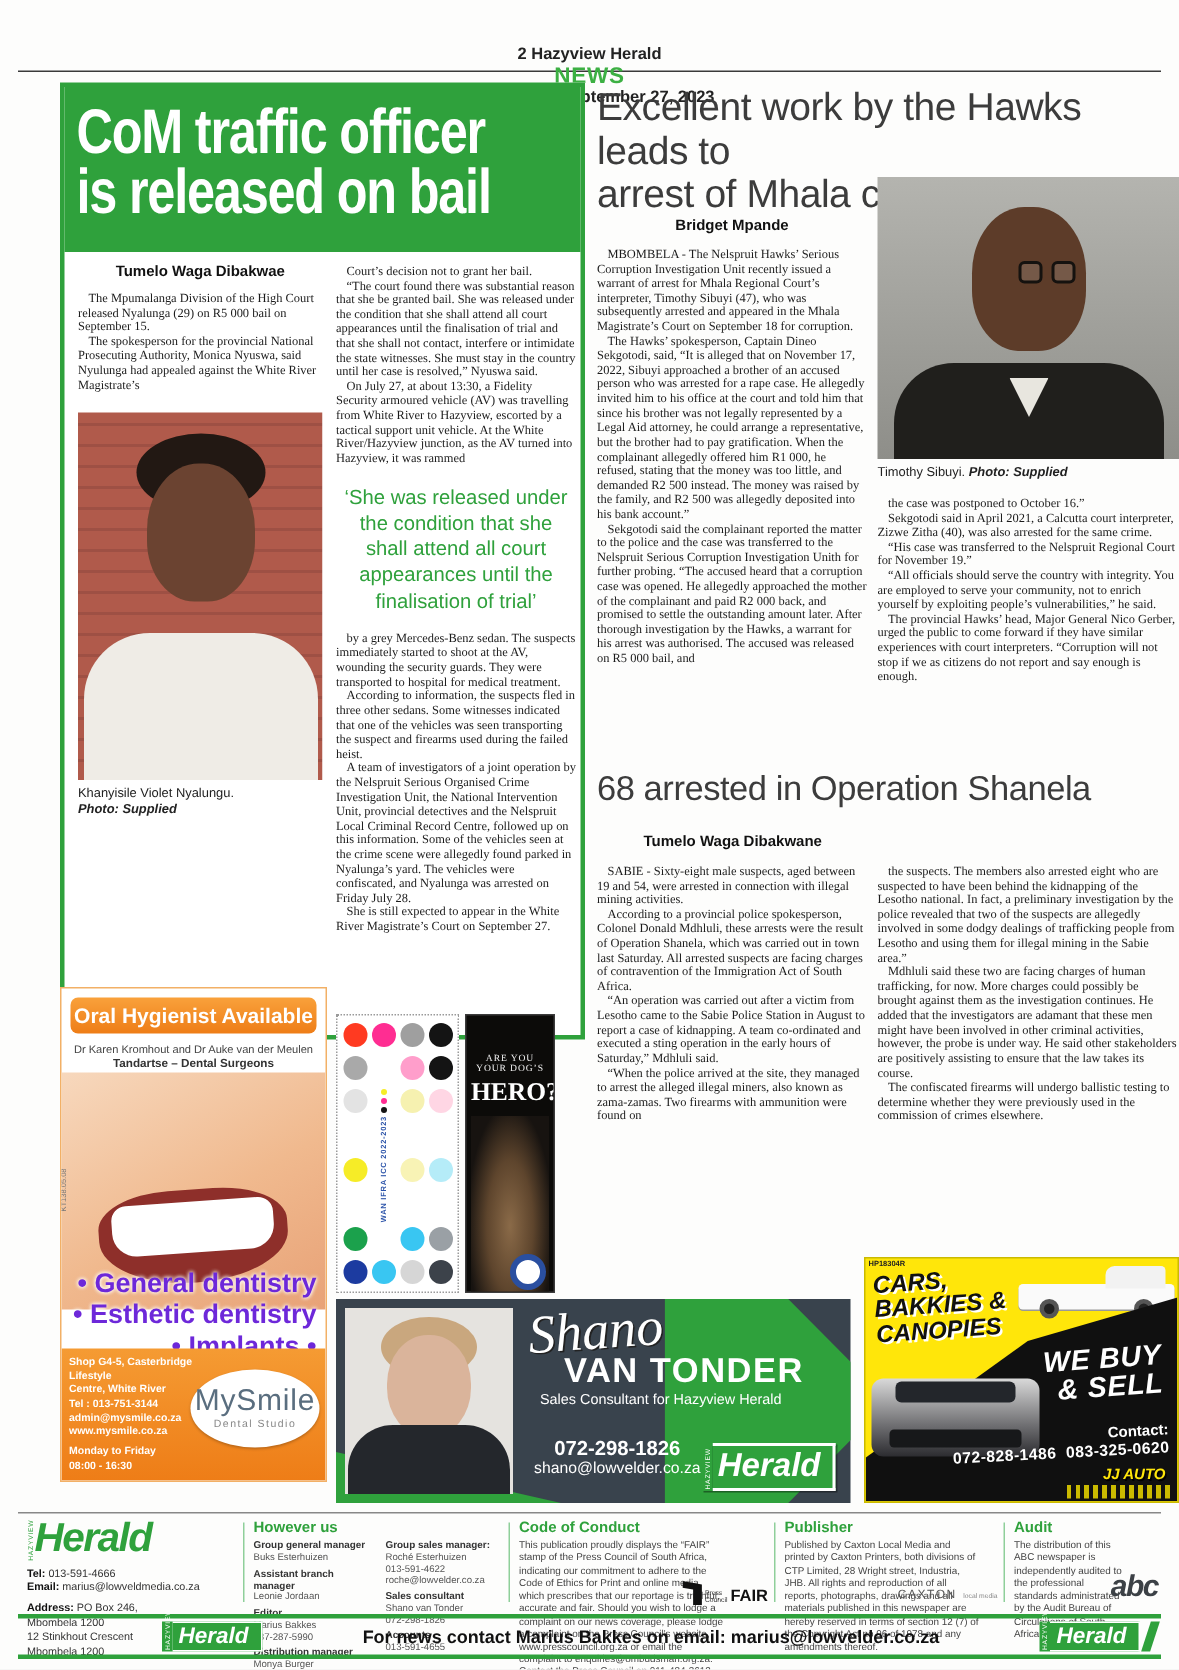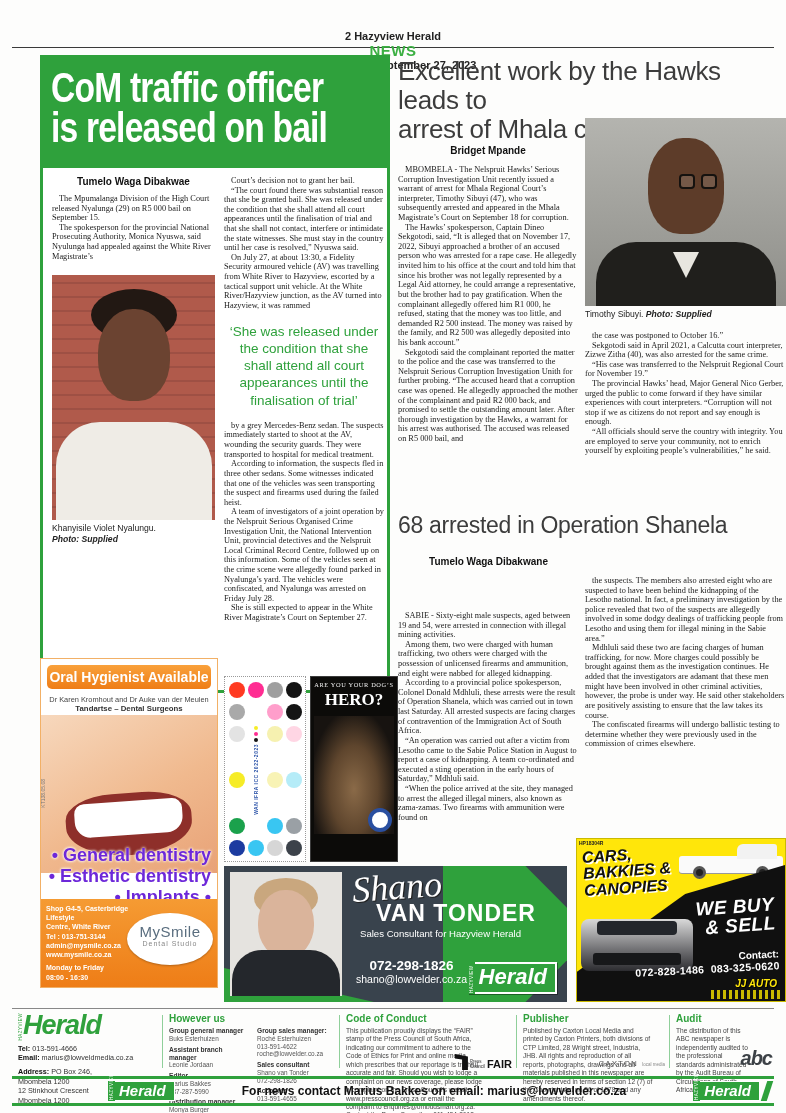--- a/index.html
+++ b/index.html
@@ -54,21 +54,21 @@
   .a2{position:absolute; left:398px; top:57px; width:388px; height:452px;}
   .a2 .h2t{font-size:26px; font-weight:400; color:#3c3c3c; line-height:1.12; letter-spacing:-.3px; white-space:pre-line;}
   .a2 .byline{position:absolute; left:0; top:88px; width:180px;}
   .a2 .c1{left:0; top:108px; width:181px; height:344px;}
   .a2 .photo-wrap{position:absolute; left:187px; top:61px; width:202px;}
   .a2 .c2{left:187px; top:274px; width:201px; height:178px;}
 
   .a3{position:absolute; left:398px; top:512px; width:388px; height:332px;}
   .a3 .h3t{font-size:23px; font-weight:400; color:#3c3c3c; letter-spacing:-.3px;}
   .a3 .byline{position:absolute; left:0; top:44px; width:181px;}
-  .a3 .c1{left:0; top:64px; width:181px; height:268px;margin-top:35px;}
+  .a3 .c1{left:0; top:64px; width:181px; height:268px;}
   .a3 .c2{left:187px; top:64px; width:201px; height:268px;}
 
   
   .mysmile{position:absolute; left:40px; top:658px; width:178px; height:330px;
            border:1px solid #f2b066; background:#fff; overflow:hidden;}
   .ms-head{margin:6px; background:linear-gradient(180deg,var(--orange2),#ee7d17);
            border-radius:5px; color:#fff; font-weight:bold; font-size:14px; text-align:center; padding:4px 0;}
   .ms-docs{font-size:7.4px; color:#444; text-align:center;}
   .ms-sub{font-size:7.8px; font-weight:bold; color:#333; text-align:center; margin-bottom:2px;}
   .ms-photo{position:relative; height:158px; background:linear-gradient(150deg,#f7d8bd 0%,#f0b98e 55%,#e8a277 100%); overflow:hidden;}
@@ -78,37 +78,37 @@
       width:108px; height:34px; background:#fff; border-radius:10px 10px 16px 16px;}
   .ms-services{position:absolute; right:6px; top:186px; text-align:right;}
   .ms-services div{font-size:18px; font-weight:bold; color:#6d28d9; line-height:1.18;
       text-shadow:0 0 3px #fff,0 0 3px #fff;}
   .ms-bottom{position:absolute; left:0; right:0; bottom:0; height:88px;
       background:linear-gradient(180deg,#f59b33,#ee7d17); display:flex;}
   .ms-info{width:96px; padding:5px 0 0 5px; color:#fff; font-weight:bold; font-size:7px; line-height:1.32;}
   .ms-logo{flex:1; position:relative;}
   .ms-oval{position:absolute; right:4px; top:14px; width:86px; height:52px; background:#fff;
       border-radius:50%; box-shadow:0 1px 2px rgba(0,0,0,.25); text-align:center; padding-top:10px;}
-  .ms-name{font-size:15px; color:#5a6e7f; letter-spacing:.5px;}
+  .ms-name{font-size:20px; color:#5a6e7f; letter-spacing:.5px;}
   .ms-tag{font-size:7px; color:#888; letter-spacing:1px;}
   .ms-code{position:absolute; left:-1px; top:120px; font-size:5px; color:#777;
       writing-mode:vertical-rl; transform:rotate(180deg);}
 
   
   .dots{position:absolute; left:224px; top:676px; width:82px; height:186px;
         background:#fff; border:1px dotted #9a9a9a; display:grid;
         grid-template-columns:repeat(4,1fr); grid-template-rows:repeat(6,1fr); padding:2px;}
   .dot-cell{position:relative; display:flex; align-items:center; justify-content:center; flex-direction:column;}
   .dot{width:16px; height:16px; border-radius:50%;}
   .mini-dot{width:4px; height:4px; border-radius:50%; margin:1px 0;}
   .dots-label{writing-mode:vertical-rl; transform:rotate(180deg); font-size:5px; color:#2a52a8; font-weight:bold; letter-spacing:.5px;}
 
   
-  .dog{position:absolute; left:310px; top:676px; width:88px; height:186px;
-       background:#0c0b09; border:1px solid #3c3c3c; padding:4px 3px 3px; text-align:center; overflow:hidden;}
+  .dog{position:absolute; left:310px; top:676px; width:60px; height:186px;
+       background:#0c0b09; border:1px solid #3c3c3c; padding:25px 3px 3px; text-align:center; overflow:hidden;}
   .dog-kicker{font-family:"Liberation Serif",serif; font-size:6.4px; color:#f2f2f2; letter-spacing:.6px;}
   .dog-hero{font-family:"Liberation Serif",serif; font-size:17px; font-weight:bold; color:#fff; margin-top:2px;}
   .dog-art{position:relative; margin-top:6px; height:118px;
        background:radial-gradient(ellipse at 50% 62%, #8a6a48 0%, #5e452d 42%, #171310 78%);}
   .dog-badge{position:absolute; right:2px; bottom:2px; width:24px; height:24px; border-radius:50%;
        background:#fff; border:4px solid #2a4fa0;}
 
   
   .shano{position:absolute; left:224px; top:866px; width:343px; height:136px;
          background:var(--slate); overflow:hidden;}
@@ -261,31 +261,30 @@
       </div>
       <div class="caption">
         <span>Timothy Sibuyi.</span>
         <span class="credit">Photo: Supplied</span>
       </div>
     </div>
     <div class="col c2">
       <p class="art">the case was postponed to October 16.”</p>
       <p class="art">Sekgotodi said in April 2021, a Calcutta court interpreter, Zizwe Zitha (40), was also arrested for the same crime.</p>
       <p class="art">“His case was transferred to the Nelspruit Regional Court for November 19.”</p>
+      <p class="art">“All officials should serve the country with integrity. You are employed to serve your community, not to enrich yourself by exploiting people’s vulnerabilities,” he said.</p>
       <p class="art">The provincial Hawks’ head, Major General Nico Gerber, urged the public to come forward if they have similar experiences with court interpreters. “Corruption will not stop if we as citizens do not report and say enough is enough.</p>
-      <p class="art">“All officials should serve the country with integrity. You are employed to serve your community, not to enrich yourself by exploiting people’s vulnerabilities,” he said.</p>
     </div>
   </div>
 
   <div class="a3">
     <div class="h3t">68 arrested in Operation Shanela</div>
     <div class="byline">Tumelo Waga Dibakwane</div>
     <div class="col c1">
       <p class="art">SABIE - Sixty-eight male suspects, aged between 19 and 54, were arrested in connection with illegal mining activities.</p>
-      <p class="art">Among them, two were charged with human trafficking, two others were charged with the possession of unlicensed firearms and ammunition, and eight were nabbed for alleged kidnapping.</p>
       <p class="art">According to a provincial police spokesperson, Colonel Donald Mdhluli, these arrests were the result of Operation Shanela, which was carried out in town last Saturday. All arrested suspects are facing charges of contravention of the Immigration Act of South Africa.</p>
       <p class="art">“An operation was carried out after a victim from Lesotho came to the Sabie Police Station in August to report a case of kidnapping. A team co-ordinated and executed a sting operation in the early hours of Saturday,” Mdhluli said.</p>
       <p class="art">“When the police arrived at the site, they managed to arrest the alleged illegal miners, also known as zama-zamas. Two firearms with ammunition were found on</p>
     </div>
     <div class="col c2">
       <p class="art">the suspects. The members also arrested eight who are suspected to have been behind the kidnapping of the Lesotho national. In fact, a preliminary investigation by the police revealed that two of the suspects are allegedly involved in some dodgy dealings of trafficking people from Lesotho and using them for illegal mining in the Sabie area.”</p>
       <p class="art">Mdhluli said these two are facing charges of human trafficking, for now. More charges could possibly be brought against them as the investigation continues. He added that the investigators are adamant that these men might have been involved in other criminal activities, however, the probe is under way. He said other stakeholders are positively assisting to ensure that the law takes its course.</p>
       <p class="art">The confiscated firearms will undergo ballistic testing to determine whether they were previously used in the commission of crimes elsewhere.</p>
     </div>
   </div>

